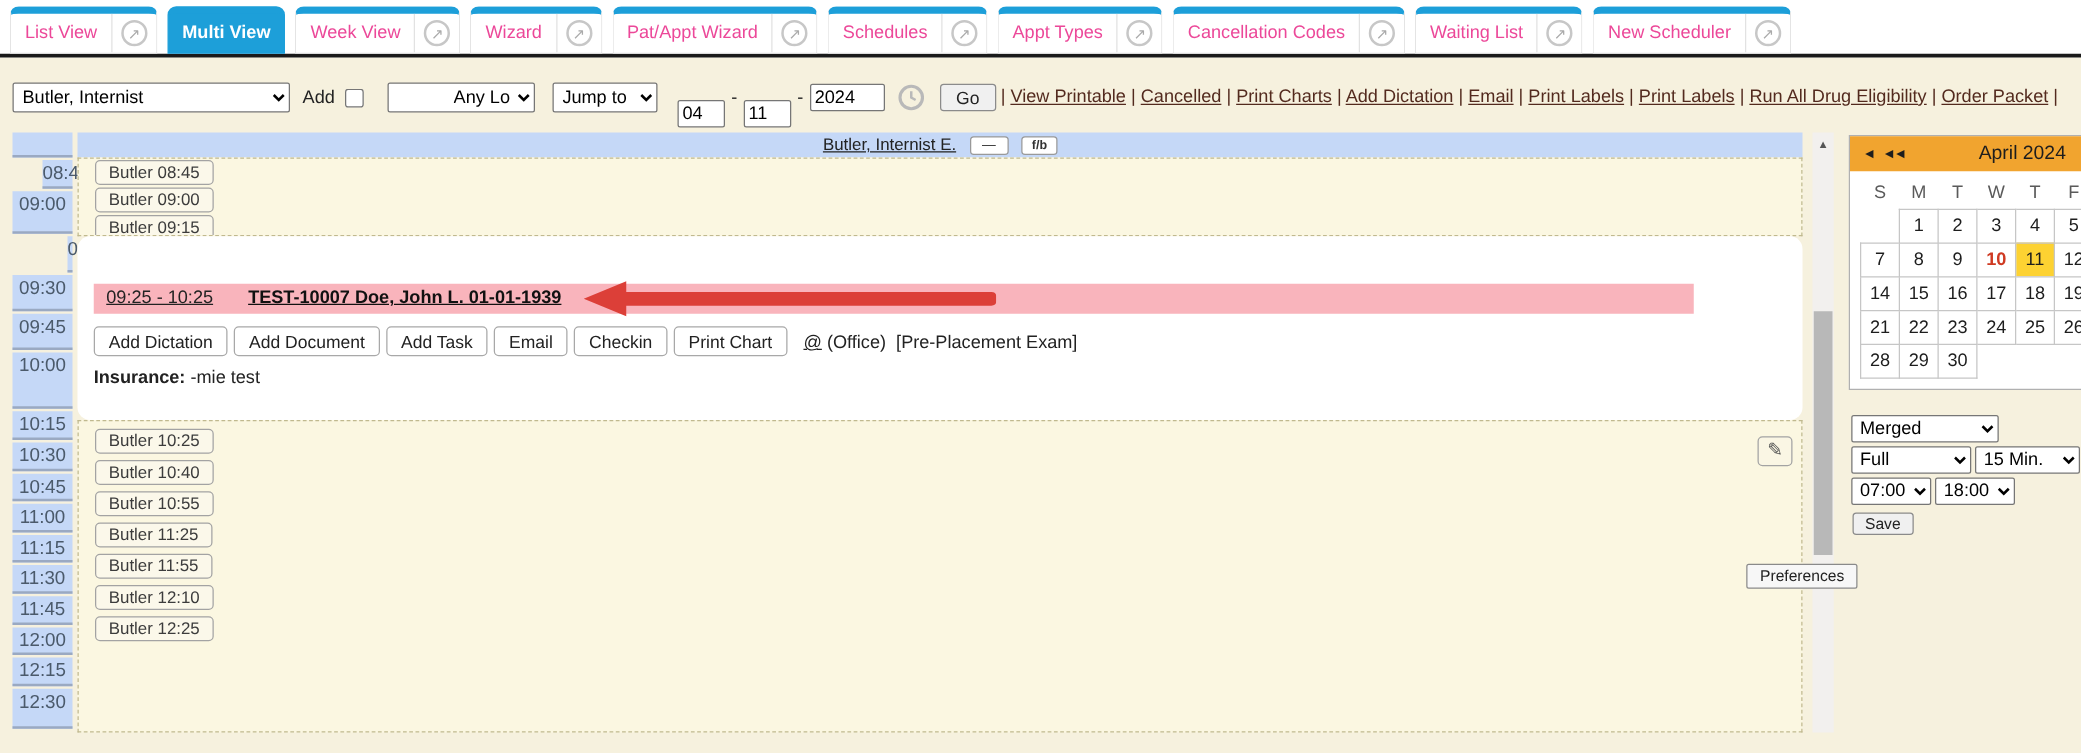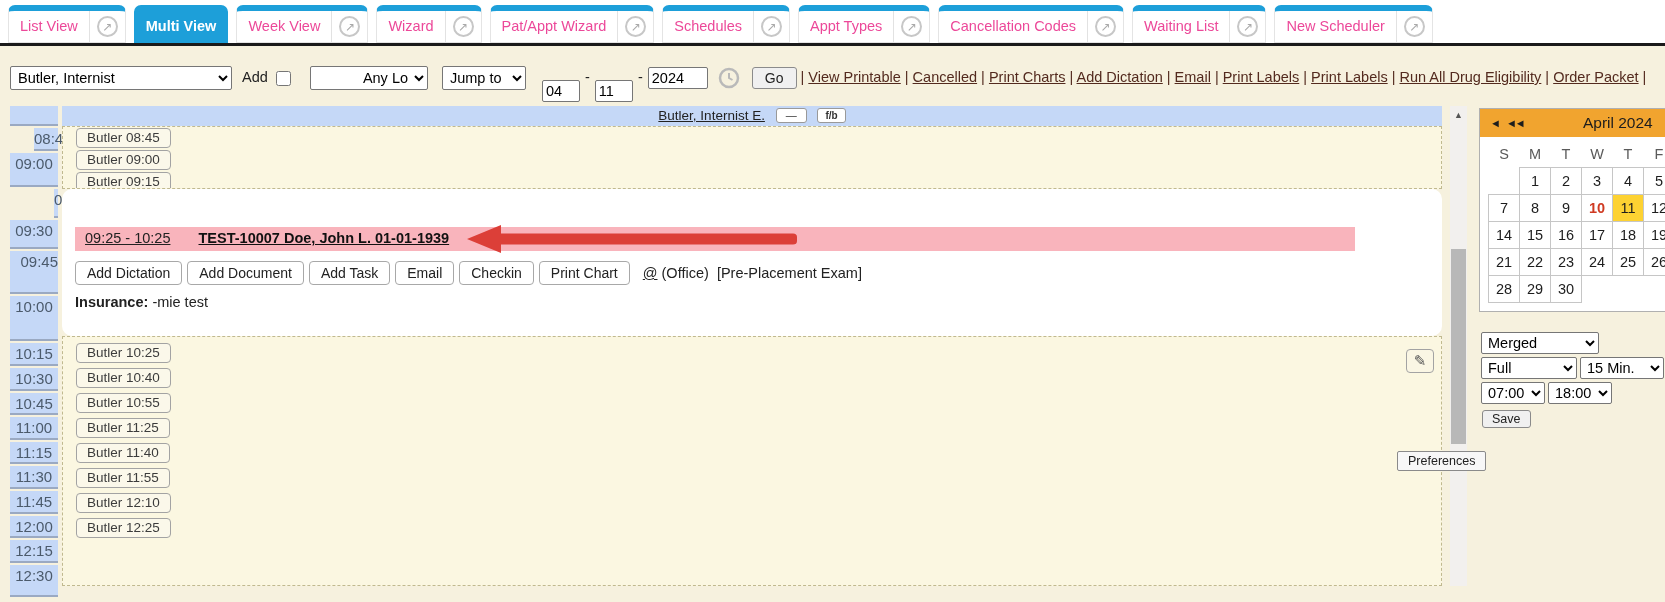--- a/index.html
+++ b/index.html
@@ -234,21 +234,21 @@
 </div>
 
 <div class="content">
 
   <div class="gutter">
       <div class="tcell" style="height: 20px;"></div>
       <div class="tcell" style="height: 23px; margin-left: 24px;">08:45</div>
       <div class="tcell" style="height: 34px;">09:00</div>
       <div class="tcell" style="height: 29px; margin-left: 44px;">09:15</div>
       <div class="tcell" style="height: 29px;">09:30</div>
-      <div class="tcell" style="height: 43px; text-align: right;">09:45</div>
+      <div class="tcell" style="height: 29px;">09:45</div>
       <div class="tcell" style="height: 45px;">10:00</div>
       <div class="tcell" style="height: 23px;">10:15</div>
       <div class="tcell" style="height: 23px;">10:30</div>
       <div class="tcell" style="height: 22px;">10:45</div>
       <div class="tcell" style="height: 23px;">11:00</div>
       <div class="tcell" style="height: 22px;">11:15</div>
       <div class="tcell" style="height: 23px;">11:30</div>
       <div class="tcell" style="height: 23px;">11:45</div>
       <div class="tcell" style="height: 22px;">12:00</div>
       <div class="tcell" style="height: 23px;">12:15</div>
@@ -287,21 +287,20 @@
       </div>
     </div>
 
     <div class="yblock yb2">
       <button class="edit-btn"><span>✎</span></button>
       <div>
           <div class="slot-row2"><button class="slot-btn">Butler 10:25</button></div>
           <div class="slot-row2"><button class="slot-btn">Butler 10:40</button></div>
           <div class="slot-row2"><button class="slot-btn">Butler 10:55</button></div>
           <div class="slot-row2"><button class="slot-btn">Butler 11:25</button></div>
-          <div class="slot-row2"><button class="slot-btn">Butler 11:40</button></div>
           <div class="slot-row2"><button class="slot-btn">Butler 11:55</button></div>
           <div class="slot-row2"><button class="slot-btn">Butler 12:10</button></div>
           <div class="slot-row2"><button class="slot-btn">Butler 12:25</button></div>
         </div>
     </div>
   </div>
 
   <div class="scrollcol">
     <div class="scroll-up">▲</div>
     <div class="scroll-thumb"></div>

